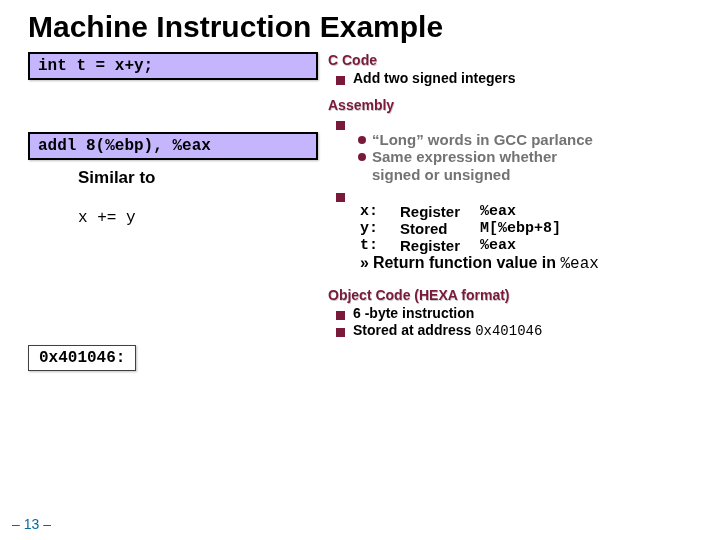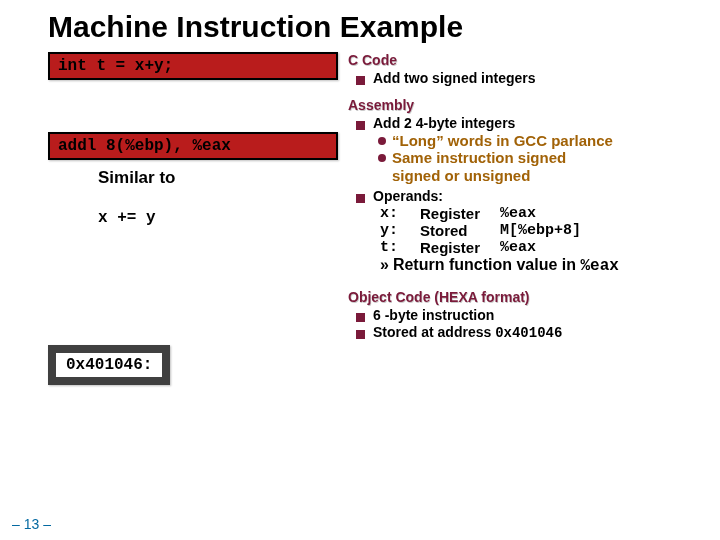--- a/index.html
+++ b/index.html
@@ -8,42 +8,41 @@
     font-family: Arial, Helvetica, sans-serif;
     background: #fff;
     width: 720px;
     height: 540px;
     position: relative;
     overflow: hidden;
   }
   .slide {
     padding: 10px 28px 0 28px;
     box-sizing: border-box;
-    margin-left: 20px;
   }
   .title {
     font-size: 30px;
     font-weight: bold;
     color: #000;
     margin: 0 0 8px 0;
   }
   .two-col {
     display: flex;
     gap: 10px;
   }
   .left-col {
     width: 290px;
     flex-shrink: 0;
   }
   .right-col {
     flex: 1;
   }
   .code-box {
     border: 2px solid #000;
-    background: #b91c1c;
+    background: #c4b5fd;
     padding: 3px 8px;
     font-family: "Courier New", monospace;
     font-weight: bold;
     font-size: 16px;
     box-shadow: 1px 1px 2px rgba(0,0,0,0.25);
   }
   .section-heading {
     color: #7a1a3a;
     font-size: 14px;
     font-weight: bold;
@@ -76,26 +75,26 @@
     width: 8px;
     height: 8px;
     border-radius: 50%;
     background: #7a1a3a;
     margin: 5px 6px 0 6px;
     flex-shrink: 0;
   }
   .sub-text {
     font-size: 15px;
     font-weight: bold;
-    color: #a16207;
+    color: #737373;
     line-height: 1.15;
   }
   .mono {
     font-family: "Courier New", monospace;
-    font-weight: bold;
+    font-weight: normal;
   }
   .note {
     font-family: Arial, sans-serif;
     font-weight: bold;
     font-size: 17px;
     margin: 8px 0 0 50px;
     line-height: 1.15;
   }
   .note .mono {
     font-size: 16px;
@@ -116,21 +115,21 @@
     font-weight: bold;
   }
   .raquo {
     margin-right: 4px;
   }
   .objcode-row {
     display: flex;
     gap: 26px;
   }
   .obj-addr-box {
-    border: 8px solid #404040;
+    border: 1px solid #404040;
     padding: 3px 10px;
     font-family: "Courier New", monospace;
     font-weight: bold;
     font-size: 16px;
     box-shadow: 1px 1px 2px rgba(0,0,0,0.25);
   }
   .obj-bytes {
     font-family: "Courier New", monospace;
     font-weight: bold;
     font-size: 16px;
@@ -181,38 +180,36 @@
         <div class="sq"></div>
         <div class="bullet-text">Add two signed integers</div>
       </div>
 
       <div class="spacer-sm"></div>
 
       <div class="section-heading">Assembly</div>
 
       <div class="bullet-line">
         <div class="sq"></div>
-        <div class="bullet-text">Add 2 4-byte integers</div>
       </div>
 
       <div class="sub-bullet-line">
         <div class="dot"></div>
         <div class="sub-text">“Long” words in GCC parlance</div>
       </div>
       <div class="sub-bullet-line">
         <div class="dot"></div>
         <div class="sub-text">
-          <span>Same instruction signed</span><br>
+          <span>Same expression whether</span><br>
           <span>signed or unsigned</span>
         </div>
       </div>
 
       <div class="bullet-line" style="margin-top:4px">
         <div class="sq"></div>
-        <div class="bullet-text">Operands:</div>
       </div>
 
       <div class="operand-grid">
         <div class="operand-row">
           <div class="op-col1">x:</div>
           <div class="op-col2">Register</div>
           <div class="op-col3">%eax</div>
         </div>
         <div class="operand-row">
           <div class="op-col1">y:</div>

